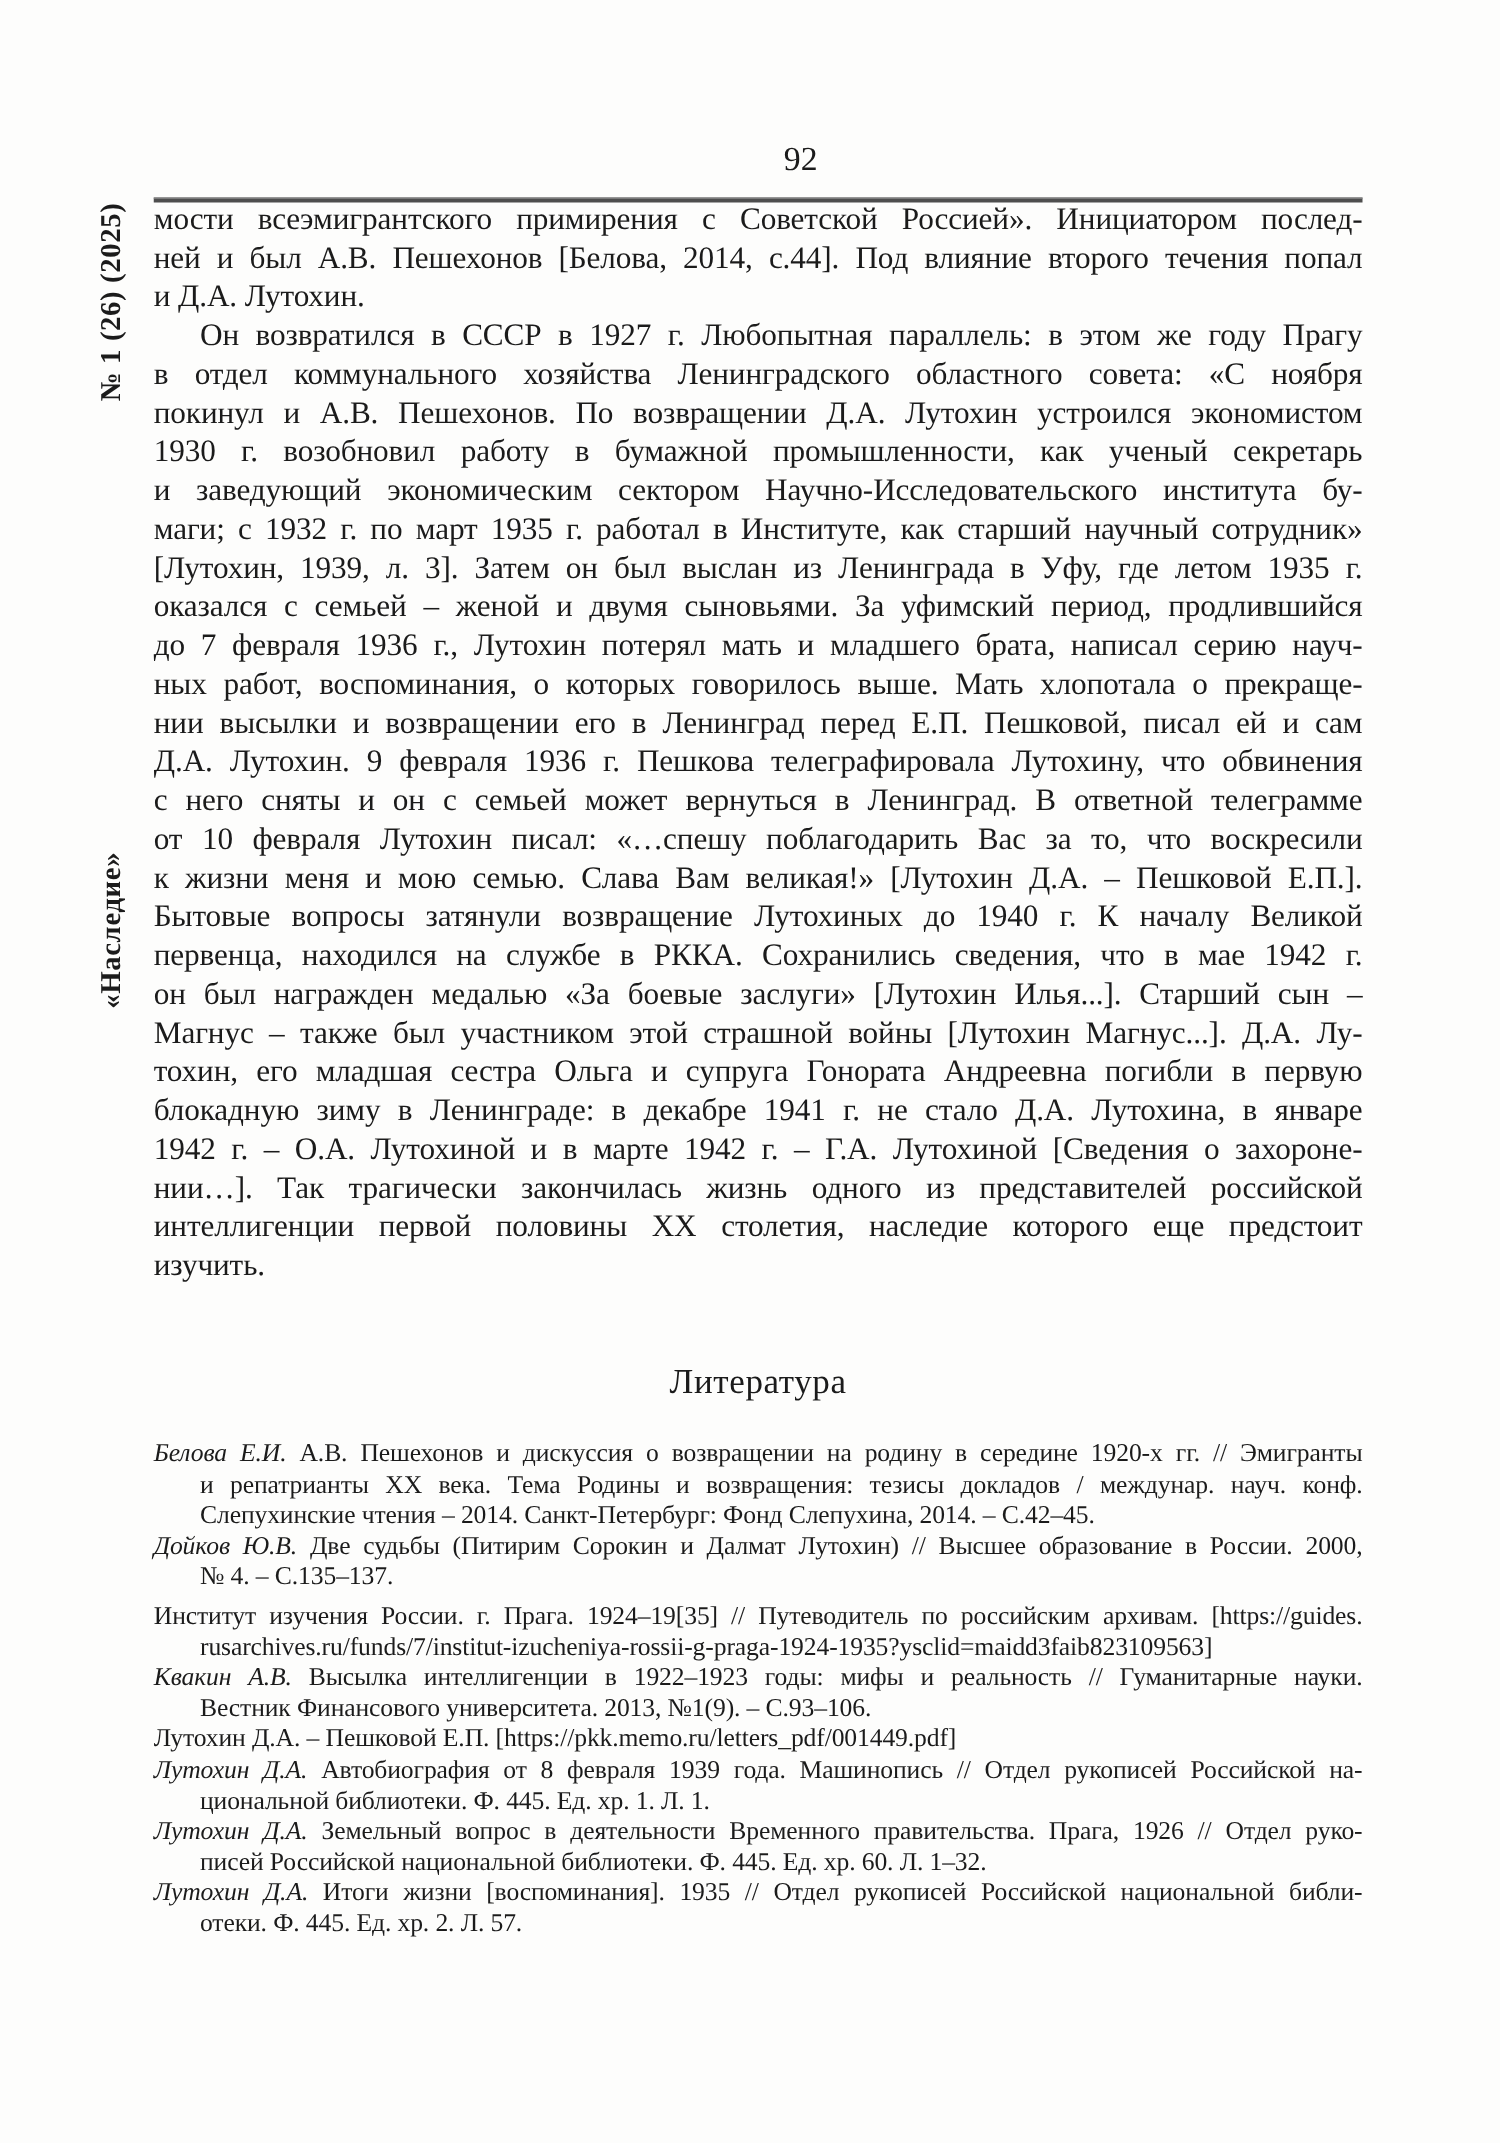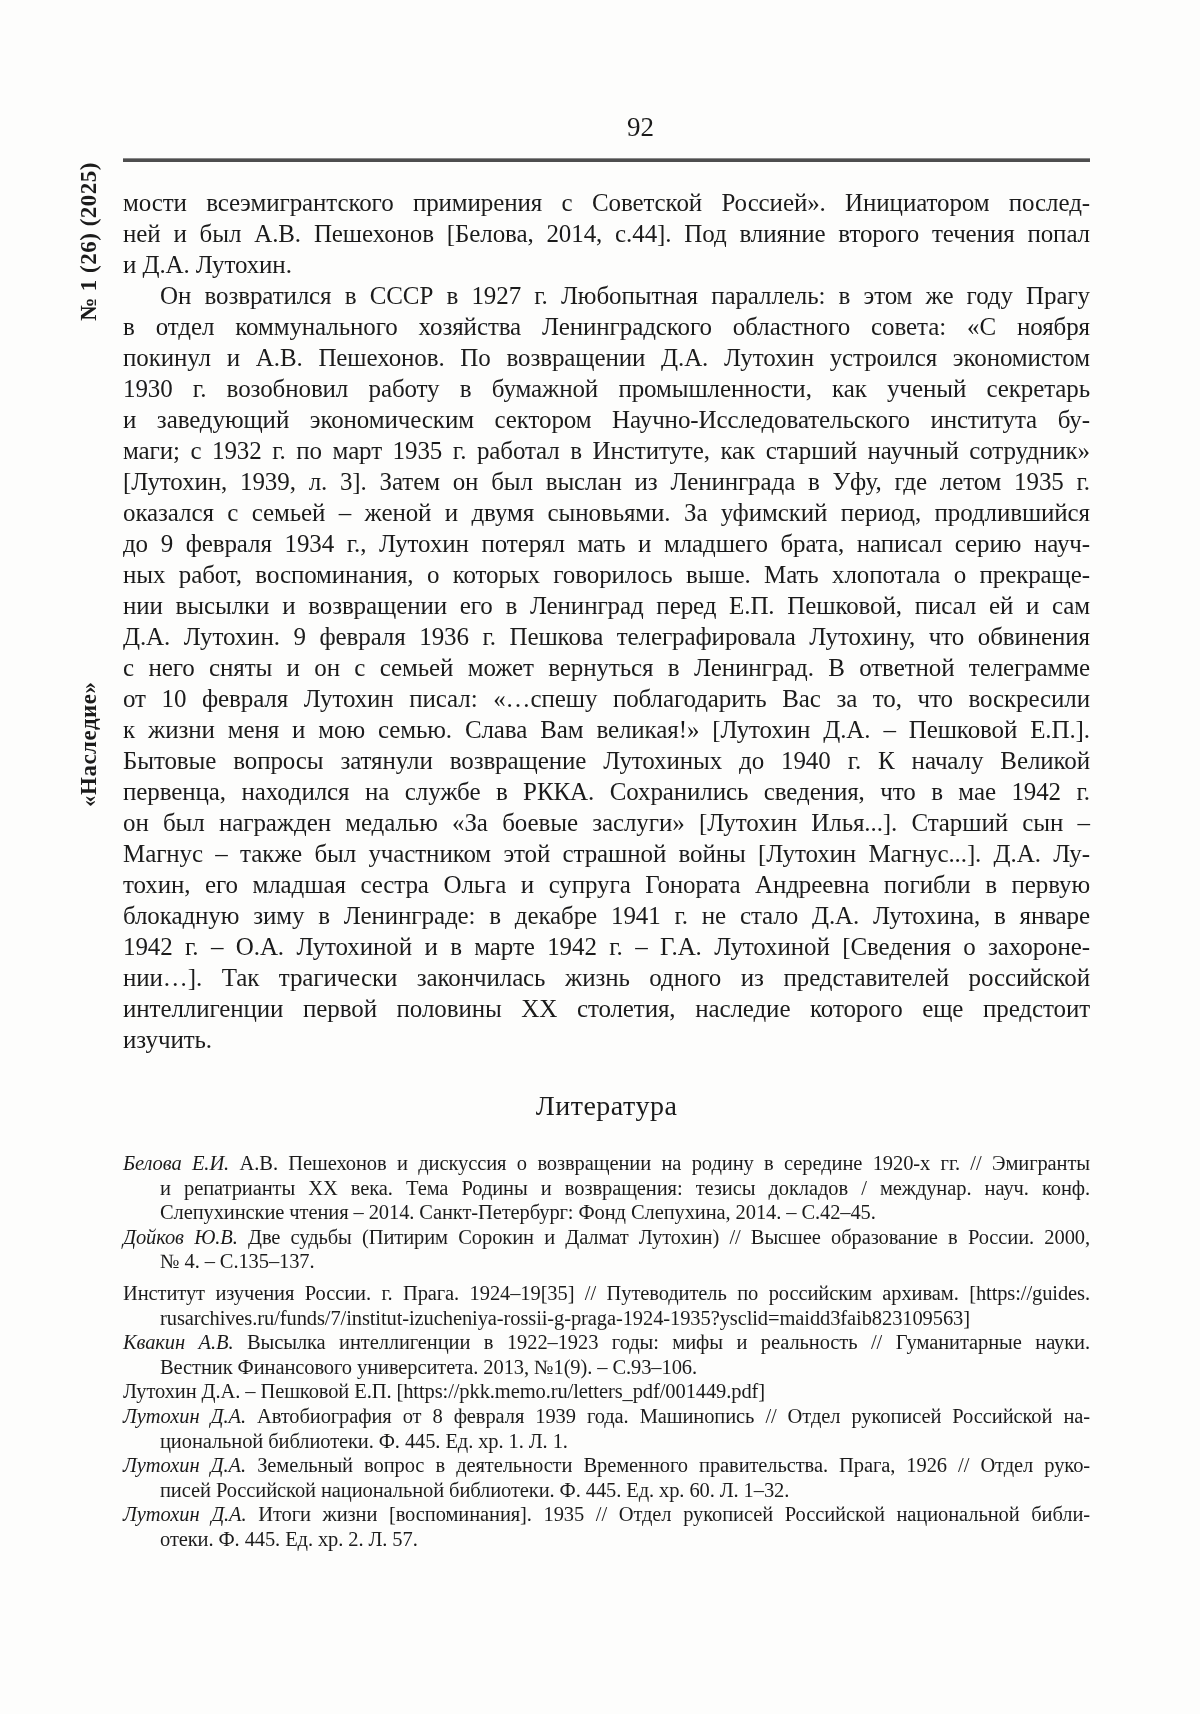--- a/index.html
+++ b/index.html
@@ -24,21 +24,21 @@
   }
   
   .sidebar{
     position:absolute;left:74px;top:162px;width:645px;height:30px;
     transform-origin:0 0;
     transform:rotate(-90deg) translate(-645px,0);
     display:flex;justify-content:space-between;align-items:center;
     font-weight:bold;font-size:23px;letter-spacing:.5px;white-space:nowrap;
   }
   
-  .body-block{position:absolute;left:123px;top:187px;width:967px;}
+  .body-block{position:absolute;left:123px;top:160px;width:967px;}
   .line{
     font-size:25px;line-height:31px;
     text-align:justify;text-align-last:justify;
     letter-spacing:-.1px;
   }
   .line.last{text-align-last:left;}
   .par.indent .line:first-child{text-indent:37px;}
   
   .lit-heading{
     position:absolute;left:123px;top:1090px;width:967px;
@@ -78,21 +78,21 @@
       </div>
       <div class="par indent">
         <div class="line">Он возвратился в СССР в 1927 г. Любопытная параллель: в этом же году Прагу</div>
         <div class="line">в отдел коммунального хозяйства Ленинградского областного совета: «С ноября</div>
         <div class="line">покинул и А.В. Пешехонов. По возвращении Д.А. Лутохин устроился экономистом</div>
         <div class="line">1930 г. возобновил работу в бумажной промышленности, как ученый секретарь</div>
         <div class="line">и заведующий экономическим сектором Научно-Исследовательского института бу-</div>
         <div class="line">маги; с 1932 г. по март 1935 г. работал в Институте, как старший научный сотрудник»</div>
         <div class="line">[Лутохин, 1939, л. 3]. Затем он был выслан из Ленинграда в Уфу, где летом 1935 г.</div>
         <div class="line">оказался с семьей – женой и двумя сыновьями. За уфимский период, продлившийся</div>
-        <div class="line">до 9 февраля 1934 г., Лутохин потерял мать и младшего брата, написал серию науч-</div>
+        <div class="line">до 7 февраля 1936 г., Лутохин потерял мать и младшего брата, написал серию науч-</div>
         <div class="line">ных работ, воспоминания, о которых говорилось выше. Мать хлопотала о прекраще-</div>
         <div class="line">нии высылки и возвращении его в Ленинград перед Е.П. Пешковой, писал ей и сам</div>
         <div class="line">Д.А. Лутохин. 9 февраля 1936 г. Пешкова телеграфировала Лутохину, что обвинения</div>
         <div class="line">с него сняты и он с семьей может вернуться в Ленинград. В ответной телеграмме</div>
         <div class="line">от 10 февраля Лутохин писал: «…спешу поблагодарить Вас за то, что воскресили</div>
         <div class="line">к жизни меня и мою семью. Слава Вам великая!» [Лутохин Д.А. – Пешковой Е.П.].</div>
         <div class="line">Бытовые вопросы затянули возвращение Лутохиных до 1940 г. К началу Великой</div>
         <div class="line">первенца, находился на службе в РККА. Сохранились сведения, что в мае 1942 г.</div>
         <div class="line">он был награжден медалью «За боевые заслуги» [Лутохин Илья...]. Старший сын –</div>
         <div class="line">Магнус – также был участником этой страшной войны [Лутохин Магнус...]. Д.А. Лу-</div>

